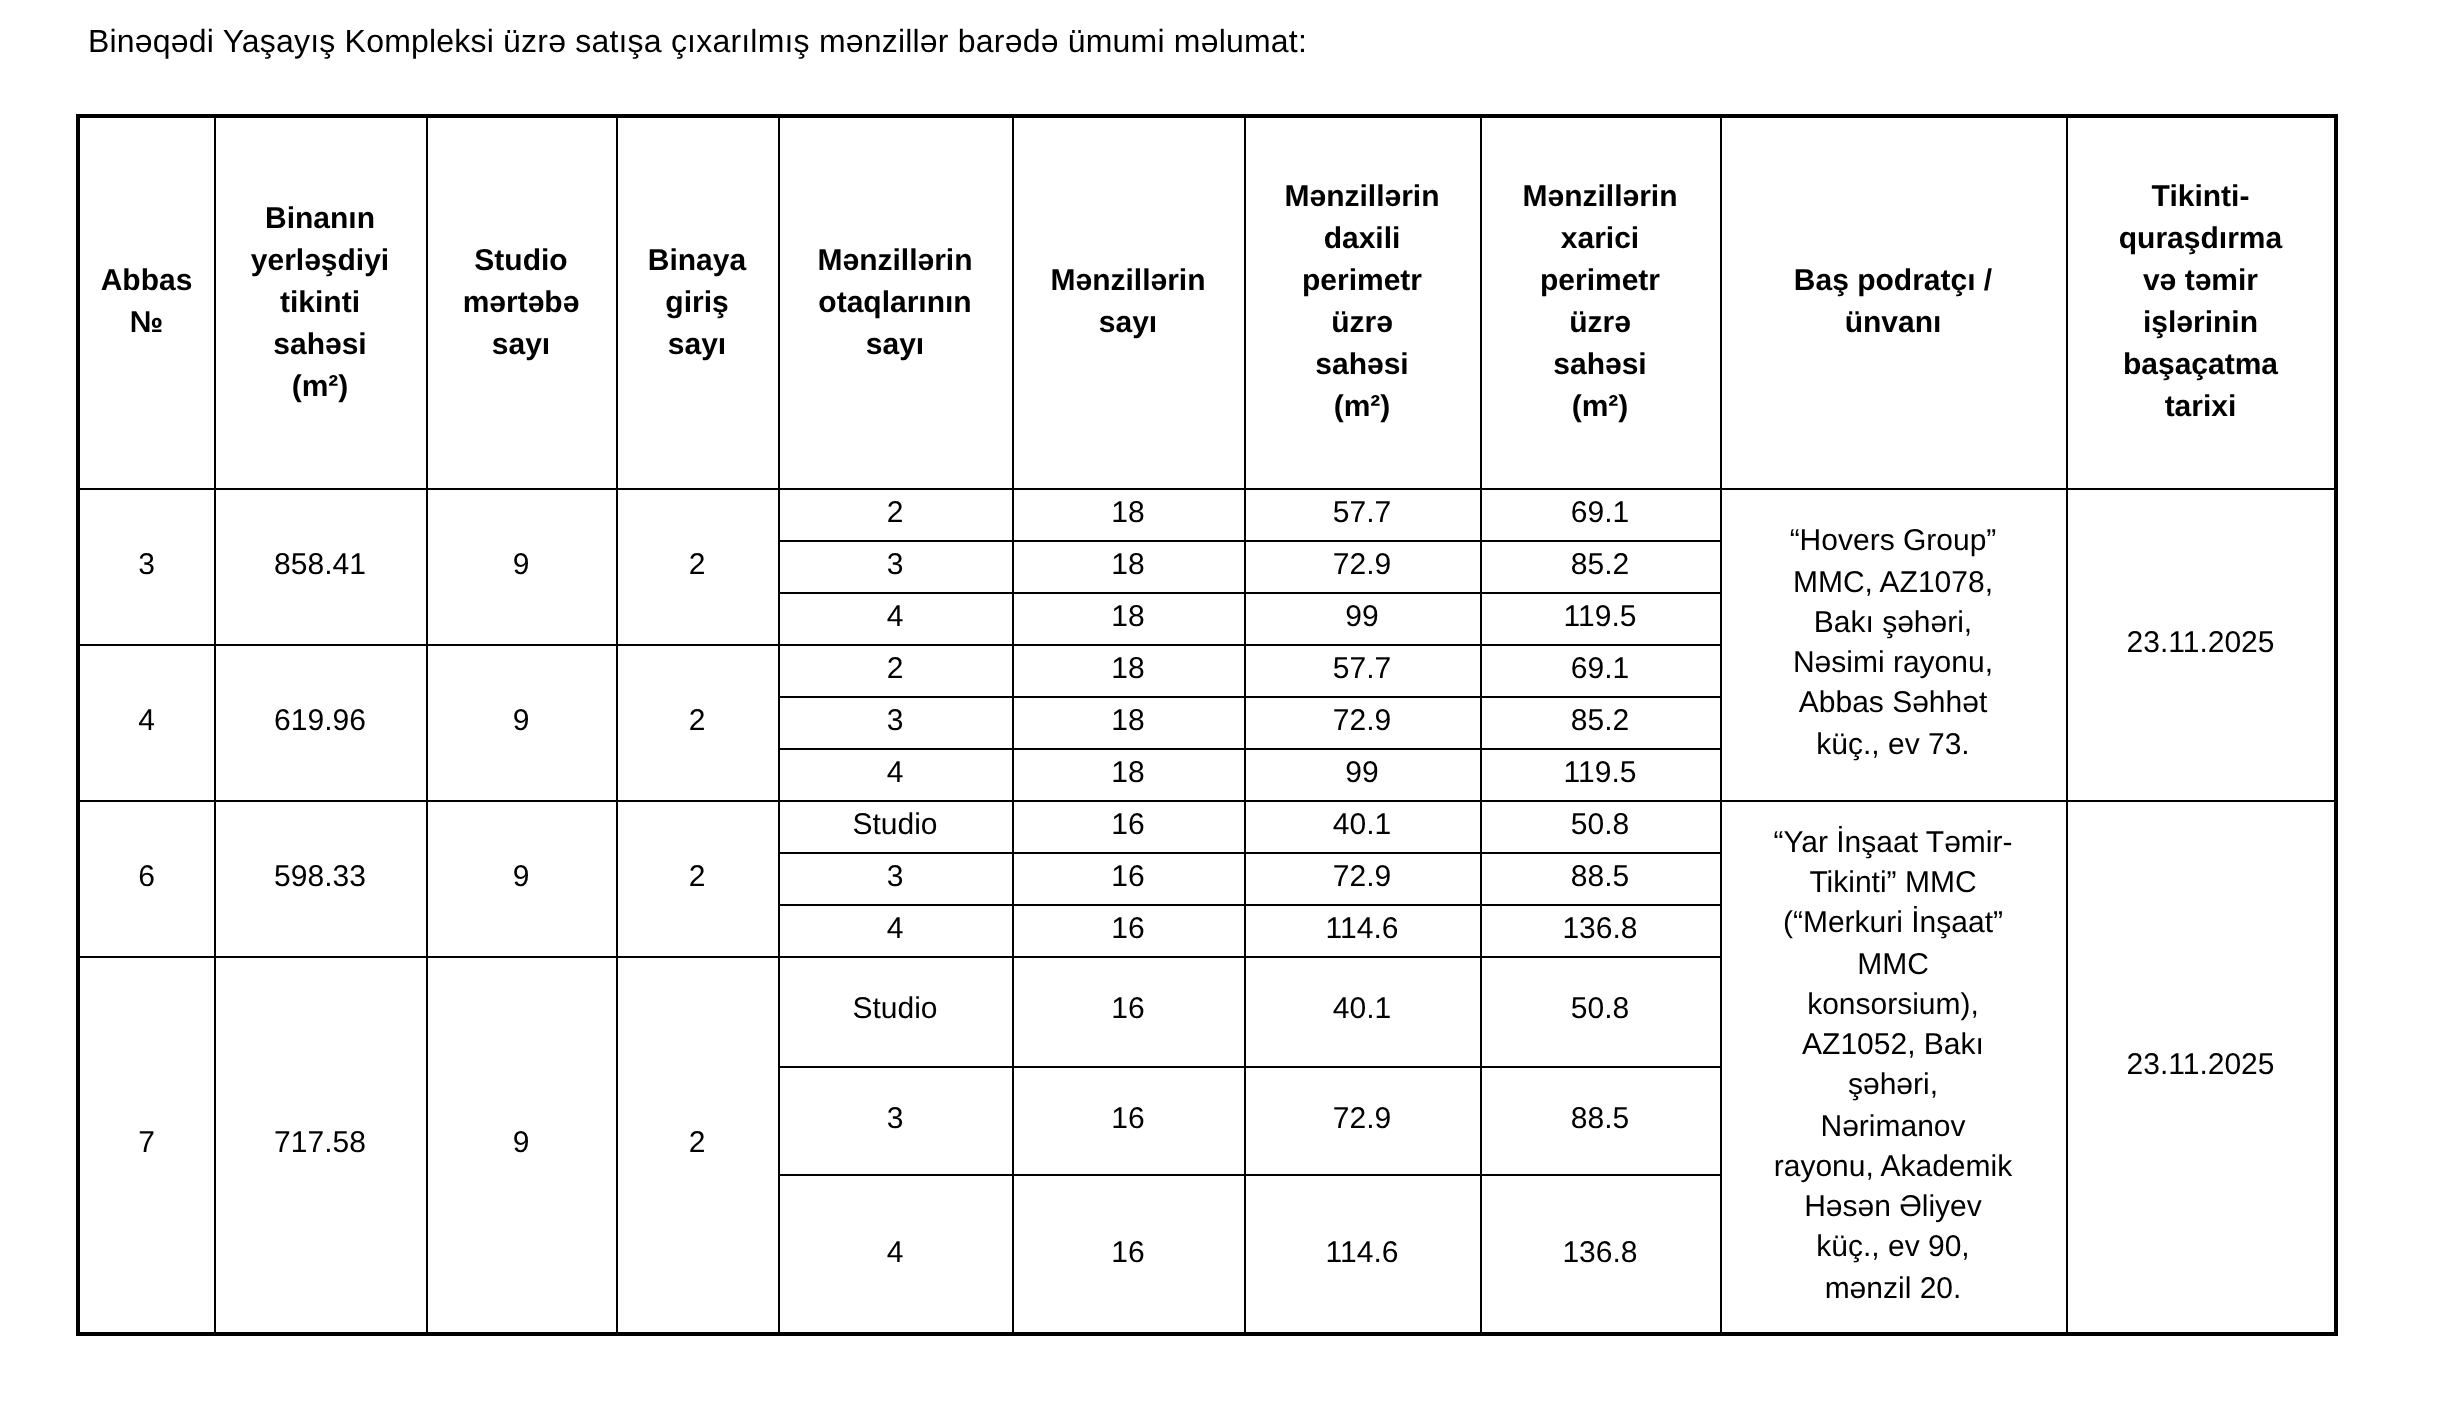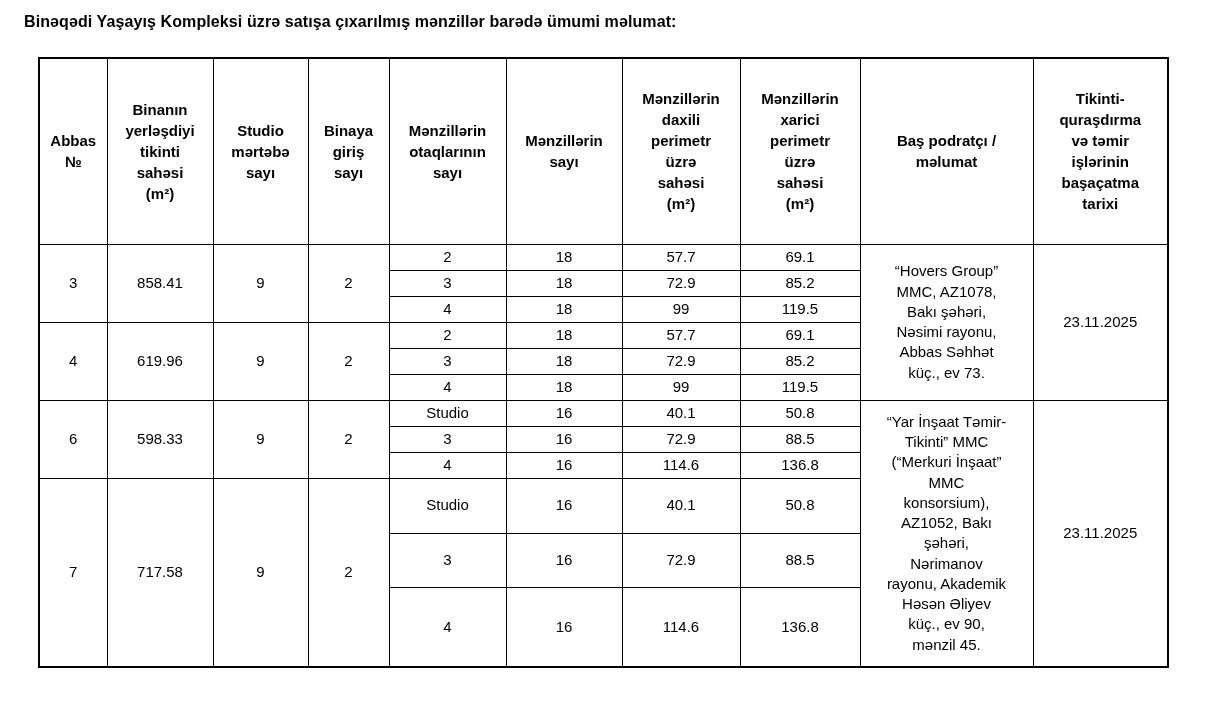--- a/index.html
+++ b/index.html
@@ -11,24 +11,24 @@
     position: relative;
     width: 1224px;
     height: 714px;
     background: #ffffff;
     font-family: "Liberation Sans", sans-serif;
     color: #000000;
     overflow: hidden;
   }
   .doc-title {
     position: absolute;
-    left: 24px;
+    left: 44px;
     top: 13px;
     font-size: 16px;
-    font-weight: bold;
+    font-weight: normal;
     letter-spacing: 0.1px;
     white-space: nowrap;
   }
   table.apartments {
     position: absolute;
     left: 38px;
     top: 57px;
     width: 1129px;
     border-collapse: collapse;
     table-layout: fixed;
@@ -112,21 +112,21 @@
 üzrə
 sahəsi
 (m²)</th>
       <th>Mənzillərin
 xarici
 perimetr
 üzrə
 sahəsi
 (m²)</th>
       <th>Baş podratçı /
-məlumat</th>
+ünvanı</th>
       <th>Tikinti-
 quraşdırma
 və təmir
 işlərinin
 başaçatma
 tarixi</th>
     </tr>
 
     <tr class="r-sm">
       <td rowspan="3">3</td>
@@ -194,21 +194,21 @@
 Tikinti” MMC
 (“Merkuri İnşaat”
 MMC
 konsorsium),
 AZ1052, Bakı
 şəhəri,
 Nərimanov
 rayonu, Akademik
 Həsən Əliyev
 küç., ev 90,
-mənzil 45.</td>
+mənzil 20.</td>
       <td rowspan="6" class="date-cell">23.11.2025</td>
     </tr>
     <tr class="r-sm">
       <td>3</td>
       <td>16</td>
       <td>72.9</td>
       <td>88.5</td>
     </tr>
     <tr class="r-sm">
       <td>4</td>

